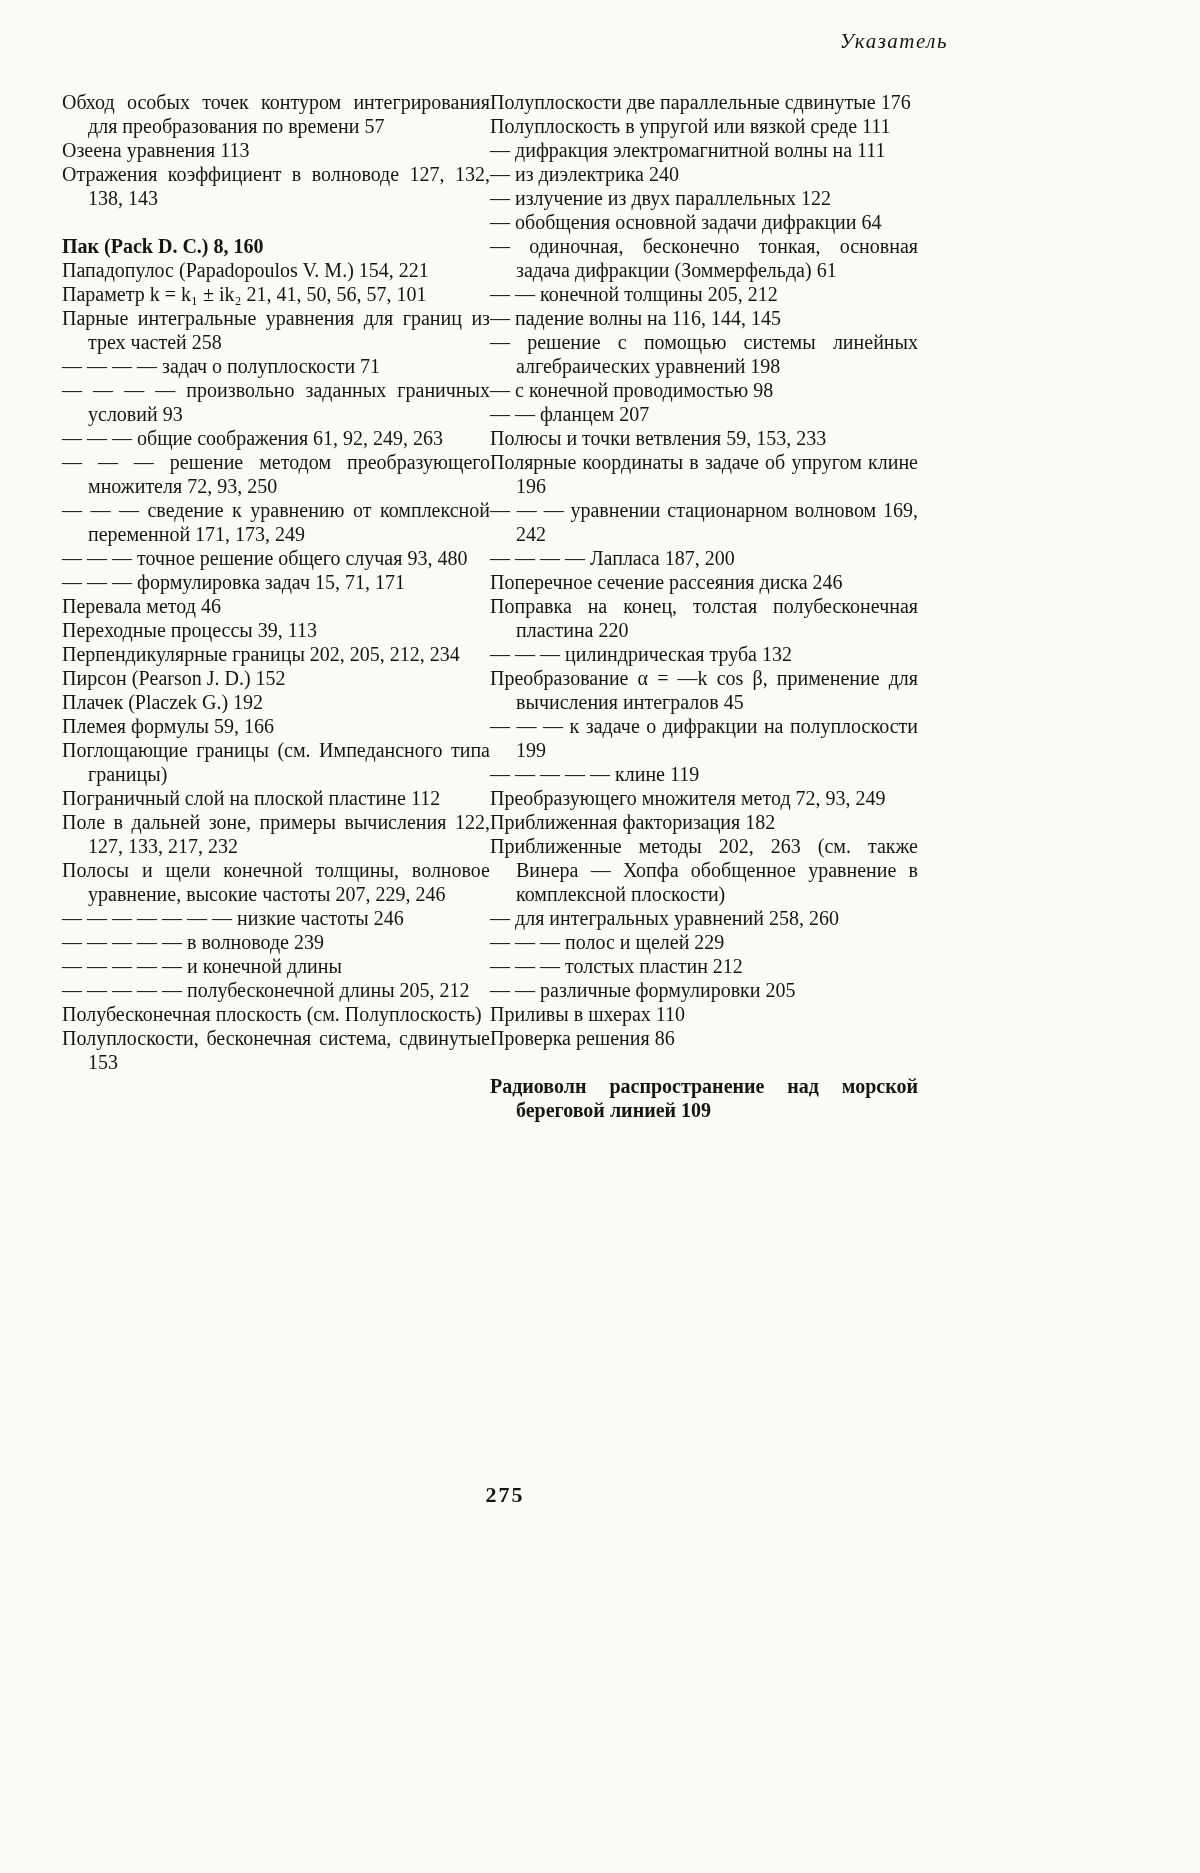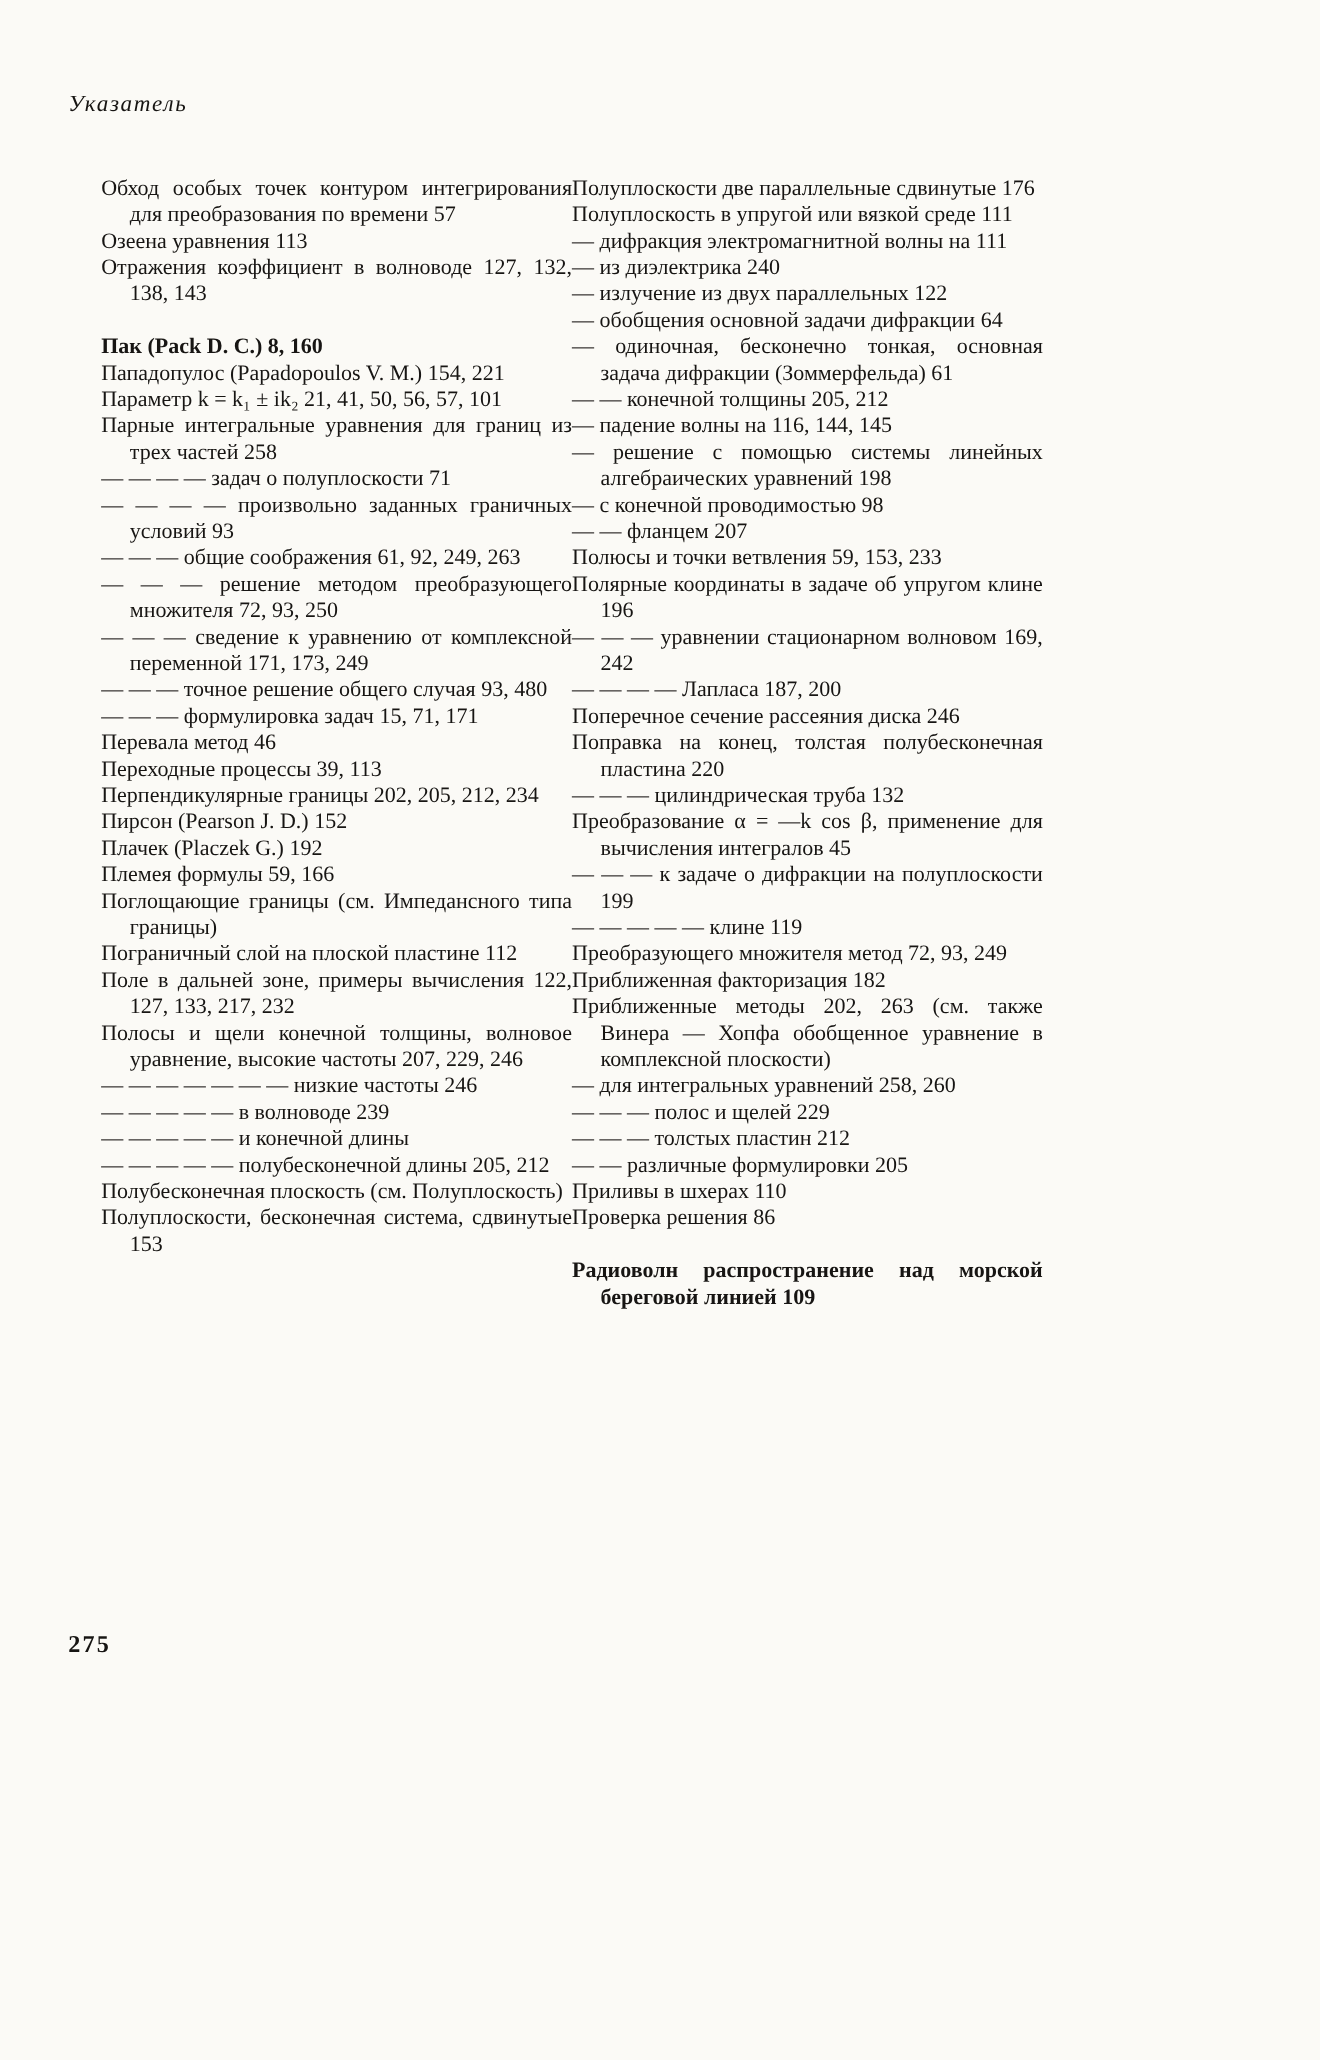--- a/index.html
+++ b/index.html
@@ -12,50 +12,51 @@
     position: relative;
     overflow: hidden;
   }
   .content {
     position: absolute;
     left: 62px;
     top: 0;
     width: 886px;
   }
   .page-header {
-    margin-top: 82px;
-    text-align: left;
+    margin-top: 29px;
+    text-align: right;
     font-style: italic;
     font-size: 21px;
     letter-spacing: 1.5px;
   }
   .columns {
-    margin-top: 52px;
+    margin-top: 36px;
     display: flex;
-    justify-content: flex-end;
+    justify-content: flex-start;
   }
   .col {
     width: 428px;
     font-size: 20px;
     line-height: 24px;
   }
   .entry {
     padding-left: 26px;
     text-indent: -26px;
     text-align: justify;
   }
   .entry.gap {
     margin-top: 24px;
     font-weight: bold;
   }
   .page-number {
     position: absolute;
     left: 0;
     top: 1482px;
     width: 886px;
+    text-align: center;
     font-size: 22px;
     font-weight: bold;
     letter-spacing: 2px;
   }
 </style>
 </head>
 <body>
 
 <div class="content">
   <div class="page-header">Указатель</div>

